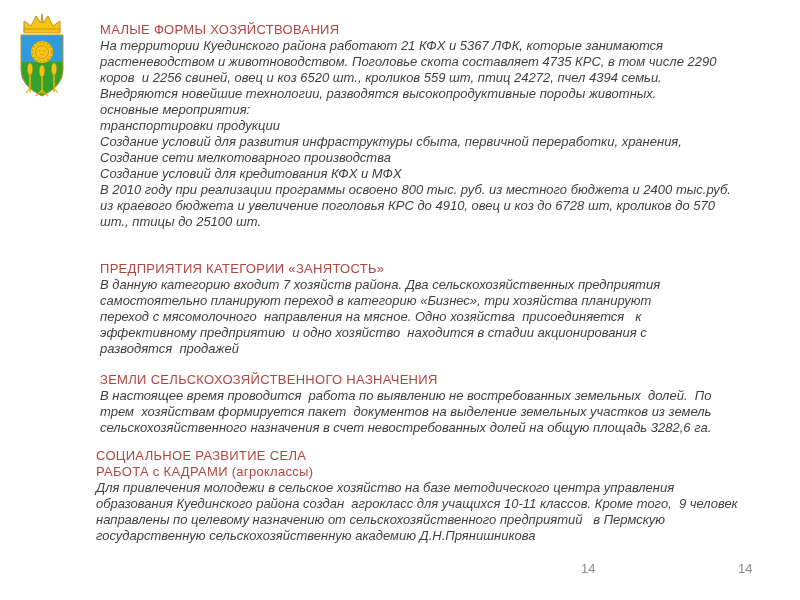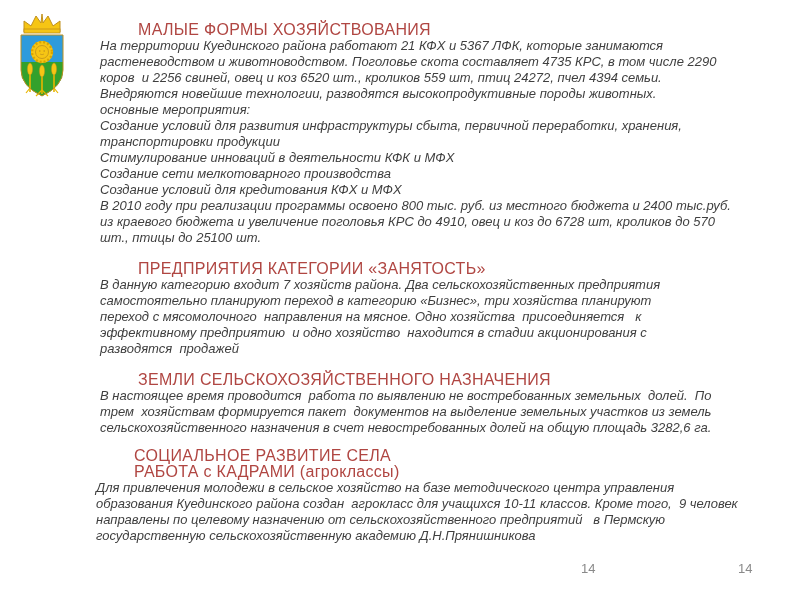--- a/index.html
+++ b/index.html
@@ -2,21 +2,21 @@
 <html style="--color-heading: #b04642; --color-body: #3f3f3f; --color-pagenum: #8a8a8a; --color-logo_gold: #f6c514; --color-logo_gold_dark: #c0901c; --color-logo_blue: #2e9bdc; --color-logo_green: #33a12c;"><head>
 <meta charset="utf-8">
 <style>
   * { margin:0; padding:0; box-sizing:border-box; }
   html,body { width:800px; height:600px; }
   body { background:#ffffff; font-family:"Liberation Sans", sans-serif; }
   .slide { position:relative; width:800px; height:600px; background:#ffffff; overflow:hidden; }
   .logo { position:absolute; left:16px; top:12px; width:52px; height:86px; }
   .section { position:absolute; }
   .line { white-space:pre; font-size:13px; line-height:16px; }
-  .heading { color:var(--color-heading); font-style:normal; font-size:16px; letter-spacing:0.3px;margin-left:38px; }
+  .heading { color:var(--color-heading); font-style:normal; font-size:13px; letter-spacing:0.3px; }
   .body { color:var(--color-body); font-style:italic; }
   .pagenum { position:absolute; top:561px; font-size:13px; color:var(--color-pagenum); }
   .pagenum.left { left:581px; }
   .pagenum.right { left:738px; }
 </style>
 </head>
 <body>
 
 <div class="slide">
 
@@ -48,23 +48,22 @@
   <div class="section" style="left:100px; top:22px;">
     <div>
         <div class="line heading">МАЛЫЕ ФОРМЫ ХОЗЯЙСТВОВАНИЯ</div>
       </div>
     <div>
         <div class="line body">На территории Куединского района работают 21 КФХ и 5367 ЛФК, которые занимаются</div>
         <div class="line body">растеневодством и животноводством. Поголовье скота составляет 4735 КРС, в том числе 2290</div>
         <div class="line body">коров  и 2256 свиней, овец и коз 6520 шт., кроликов 559 шт, птиц 24272, пчел 4394 семьи.</div>
         <div class="line body">Внедряются новейшие технологии, разводятся высокопродуктивные породы животных.</div>
         <div class="line body">основные мероприятия:</div>
+        <div class="line body">транспортировки продукции</div>
         <div class="line body">Создание условий для развития инфраструктуры сбыта, первичной переработки, хранения,</div>
-        <div class="line body">транспортировки продукции</div>
-        <div class="line body">Стимулирование инноваций в деятельности КФК и МФХ</div>
         <div class="line body">Создание сети мелкотоварного производства</div>
         <div class="line body">Создание условий для кредитования КФХ и МФХ</div>
         <div class="line body">В 2010 году при реализации программы освоено 800 тыс. руб. из местного бюджета и 2400 тыс.руб.</div>
         <div class="line body">из краевого бюджета и увеличение поголовья КРС до 4910, овец и коз до 6728 шт, кроликов до 570</div>
         <div class="line body">шт., птицы до 25100 шт.</div>
       </div>
   </div>
 
   <div class="section" style="left:100px; top:261px;">
     <div>

